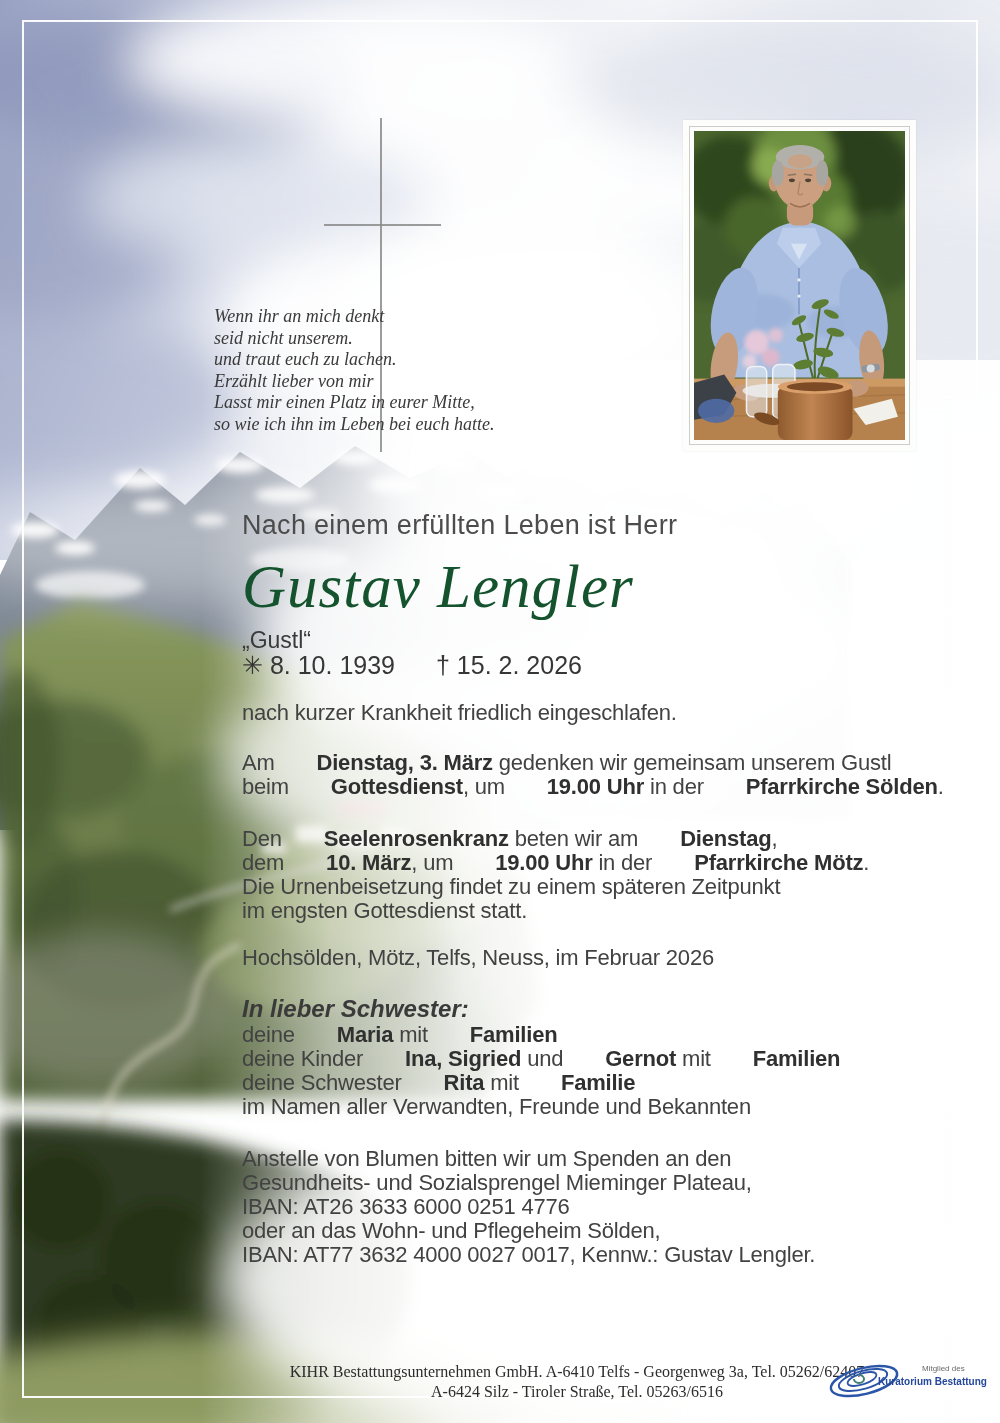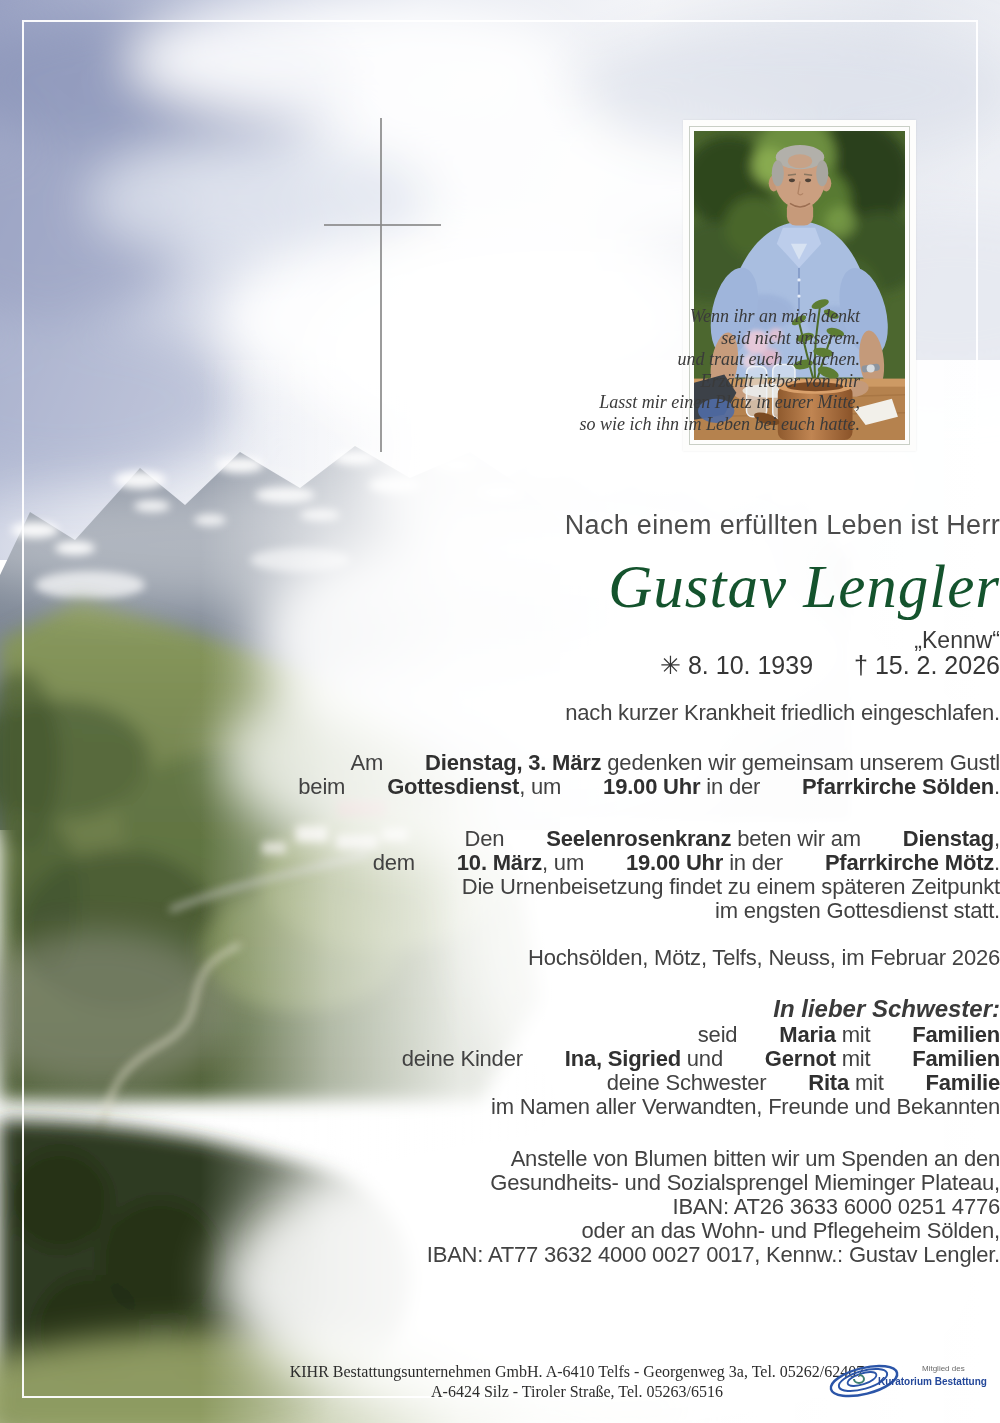--- a/index.html
+++ b/index.html
@@ -17,21 +17,21 @@
     pointer-events:none;
   }
   
   .cross-v{left:380px;top:118px;width:2px;height:334px;background:#8b8b8b;opacity:.85;}
   .cross-h{left:324px;top:224px;width:117px;height:2px;background:#8b8b8b;opacity:.85;}
   
   .photo-card{left:683px;top:120px;width:233px;height:331px;background:#fdfdfc;box-shadow:0 0 2px rgba(0,0,0,.08);}
   .photo-inner{position:absolute;left:6px;top:6px;right:6px;bottom:6px;border:1px solid #c9cfc6;}
   .photo-content{position:absolute;left:4px;top:4px;right:4px;bottom:4px;overflow:hidden;}
   
-  .tc{text-align:right;color:#424242;}
+  .tc{text-align:left;color:#424242;}
   .maincol{left:242px;width:758px;}
   .poem{left:214px;top:306px;width:646px;font-family:"Liberation Serif",serif;font-style:italic;
         font-size:18px;line-height:21.6px;color:#3a3a3a;}
   .intro{top:510px;font-size:27px;color:#4c4c4c;letter-spacing:.3px;}
   .name{top:552px;font-family:"Liberation Serif",serif;font-style:italic;font-size:61px;line-height:70px;color:#14532d;letter-spacing:1px;}
   .nickname{top:627px;font-size:23px;color:#3a3a3a;}
   .dates{top:651px;font-size:25px;color:#363636;}
   .dates .gap{display:inline-block;width:34px;}
   .body-block{font-size:22px;line-height:24px;color:#424242;letter-spacing:-.2px;}
   .death-line{top:701px;}
@@ -295,21 +295,21 @@
     <div><span>Wenn ihr an mich denkt</span></div>
     <div><span>seid nicht unserem.</span></div>
     <div><span>und traut euch zu lachen.</span></div>
     <div><span>Erzählt lieber von mir</span></div>
     <div><span>Lasst mir einen Platz in eurer Mitte,</span></div>
     <div><span>so wie ich ihn im Leben bei euch hatte.</span></div>
   </div>
 
 <div class="abs tc maincol intro">Nach einem erfüllten Leben ist Herr</div>
 <div class="abs tc maincol name">Gustav Lengler</div>
-<div class="abs tc maincol nickname">„Kennw“</div>
+<div class="abs tc maincol nickname">„Gustl“</div>
 
 <div class="abs tc maincol dates">
   <span>✳</span>
   <span>8. 10. 1939</span><span class="gap"></span>
   <span>†</span>
   <span>15. 2. 2026</span>
 </div>
 
 <div class="abs tc maincol body-block death-line">nach kurzer Krankheit friedlich eingeschlafen.</div>
 
@@ -320,21 +320,21 @@
 <div class="abs tc maincol body-block rosary">
     <div><span>Den </span><span class="b">Seelenrosenkranz</span><span> beten wir am </span><span class="b">Dienstag</span><span>,</span></div>
     <div><span>dem </span><span class="b">10. März</span><span>, um </span><span class="b">19.00 Uhr</span><span> in der </span><span class="b">Pfarrkirche Mötz</span><span>.</span></div>
     <div><span>Die Urnenbeisetzung findet zu einem späteren Zeitpunkt</span></div>
     <div><span>im engsten Gottesdienst statt.</span></div>
   </div>
 <div class="abs tc maincol body-block places">Hochsölden, Mötz, Telfs, Neuss, im Februar 2026</div>
 
 <div class="abs tc maincol memory-title">In lieber Schwester:</div>
 <div class="abs tc maincol body-block memory-lines">
-    <div><span>seid </span><span class="b">Maria</span><span> mit </span><span class="b">Familien</span></div>
+    <div><span>deine </span><span class="b">Maria</span><span> mit </span><span class="b">Familien</span></div>
     <div><span>deine Kinder </span><span class="b">Ina, Sigried</span><span> und </span><span class="b">Gernot</span><span> mit </span><span class="b">Familien</span></div>
     <div><span>deine Schwester </span><span class="b">Rita</span><span> mit </span><span class="b">Familie</span></div>
     <div><span>im Namen aller Verwandten, Freunde und Bekannten</span></div>
   </div>
 
 <div class="abs tc maincol body-block donations">
     <div><span>Anstelle von Blumen bitten wir um Spenden an den</span></div>
     <div><span>Gesundheits- und Sozialsprengel Mieminger Plateau,</span></div>
     <div><span>IBAN: AT26 3633 6000 0251 4776</span></div>
     <div><span>oder an das Wohn- und Pflegeheim Sölden,</span></div>

